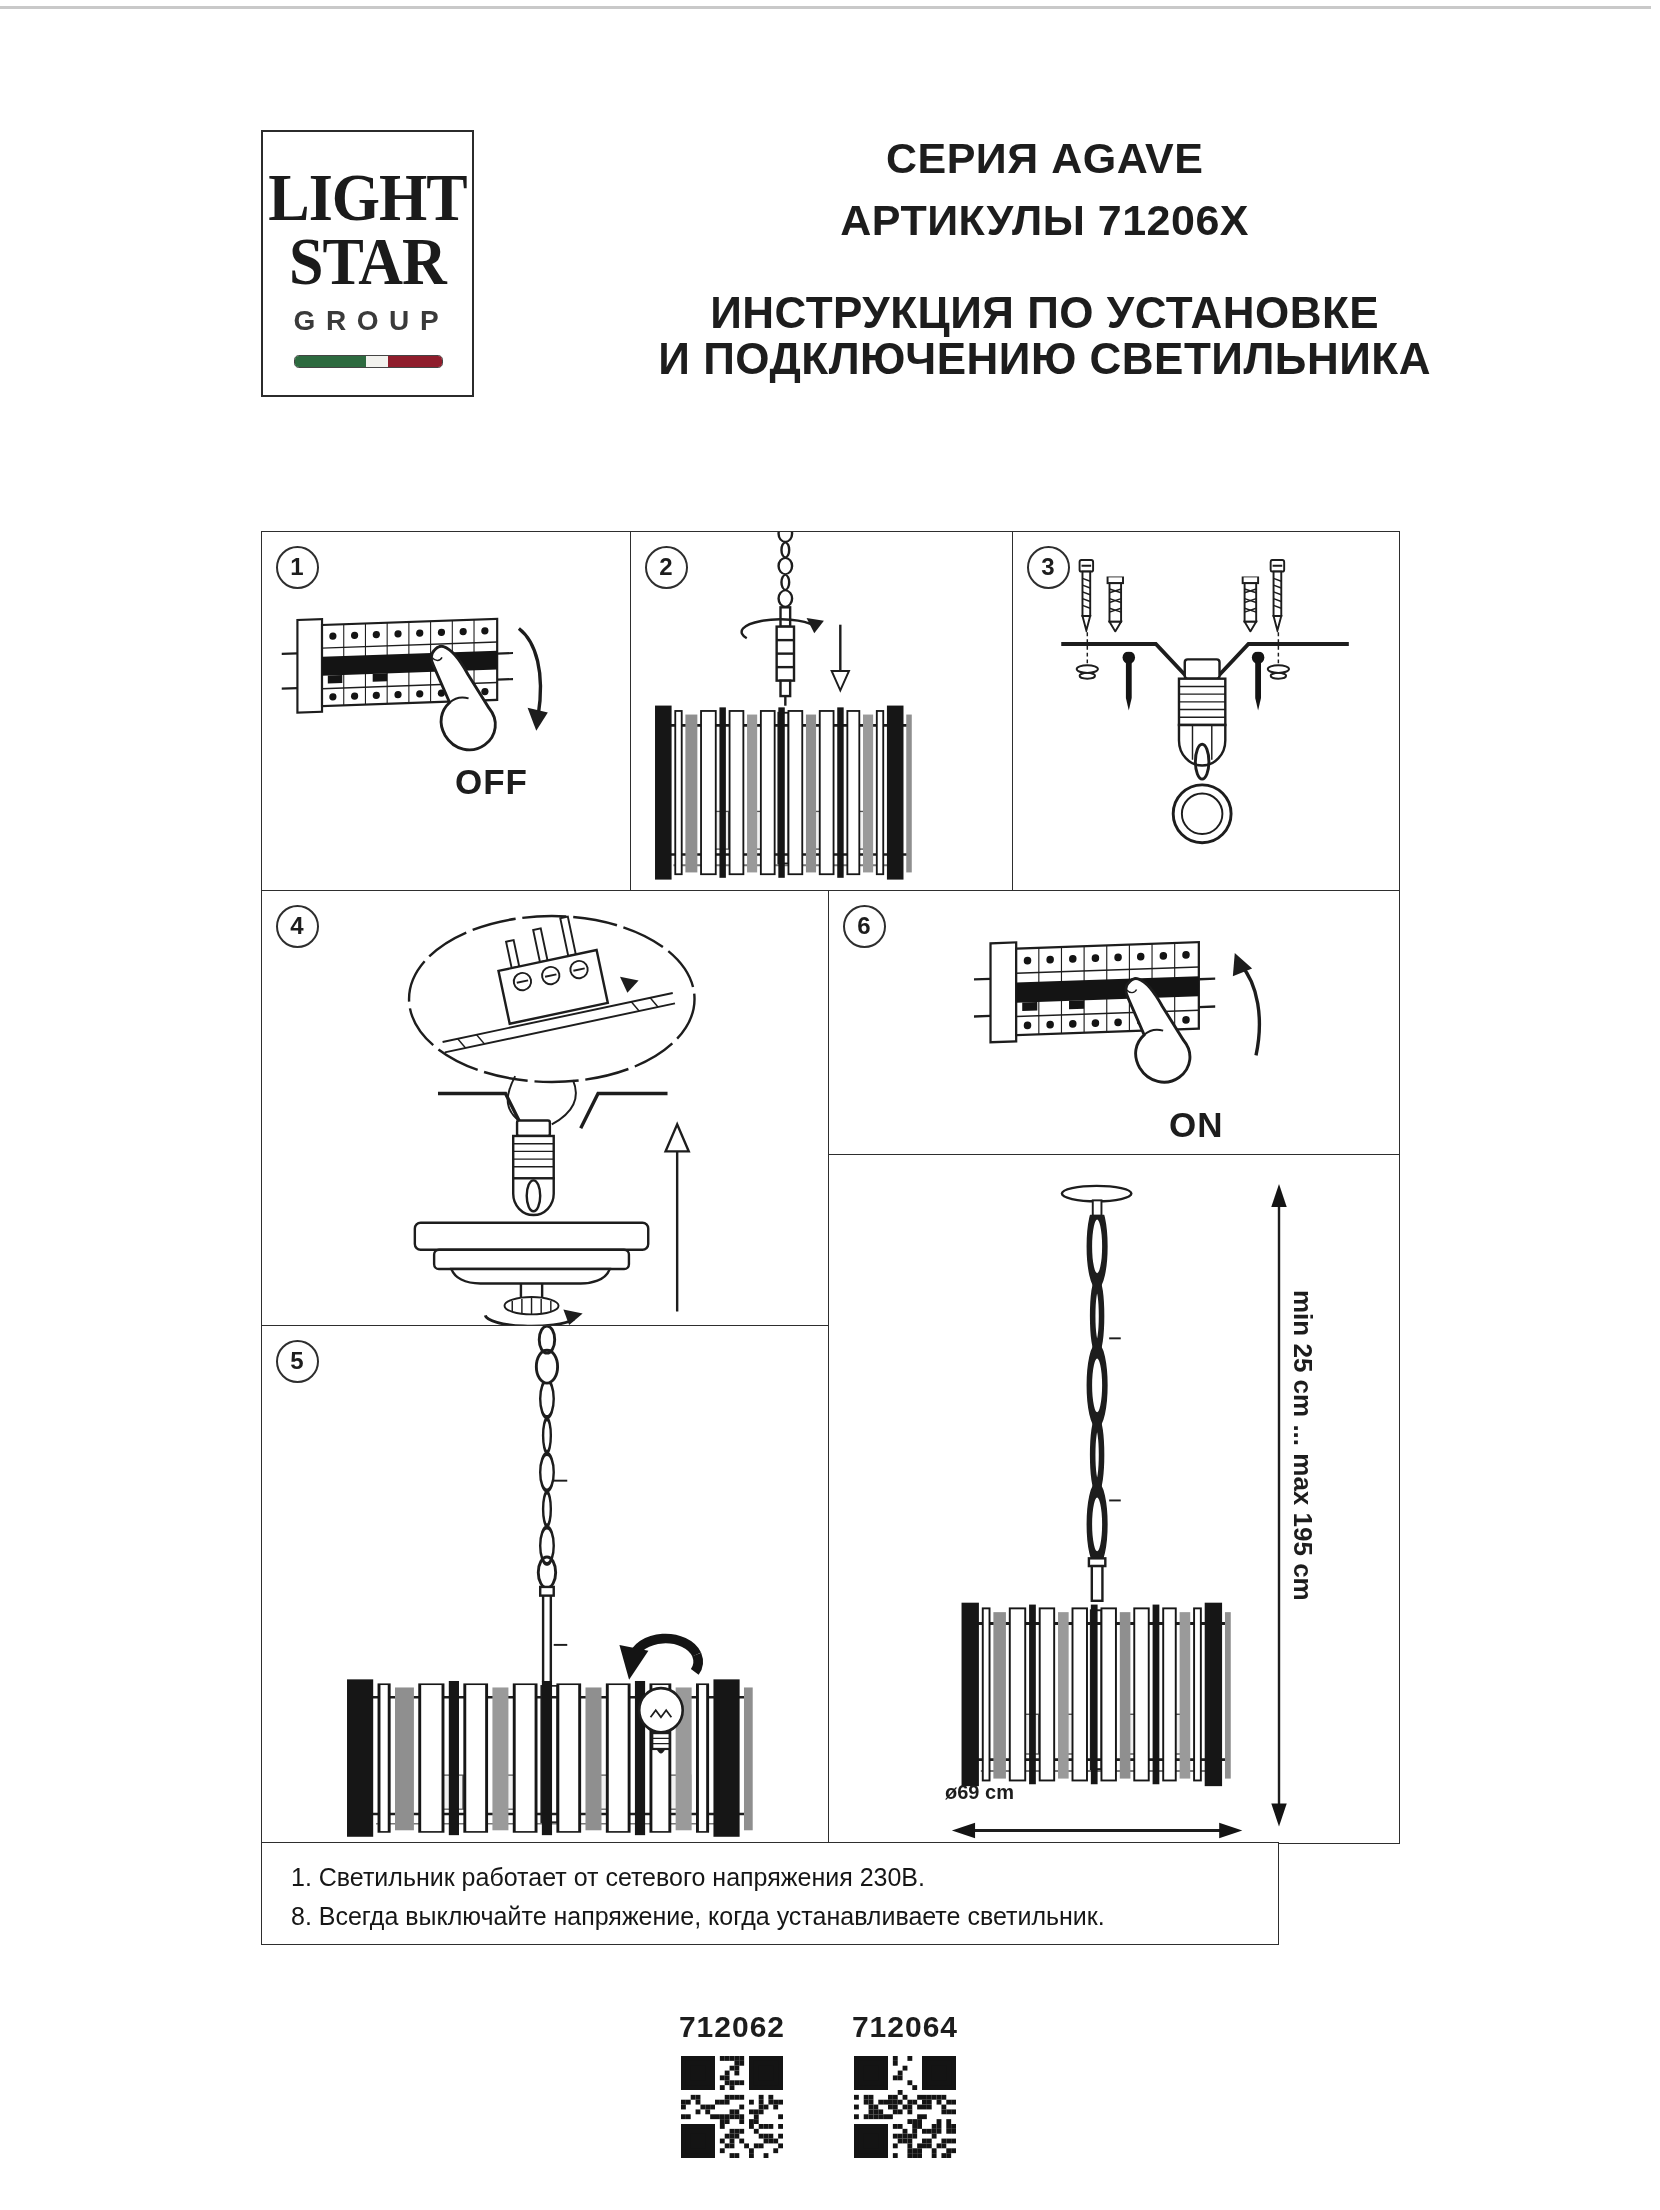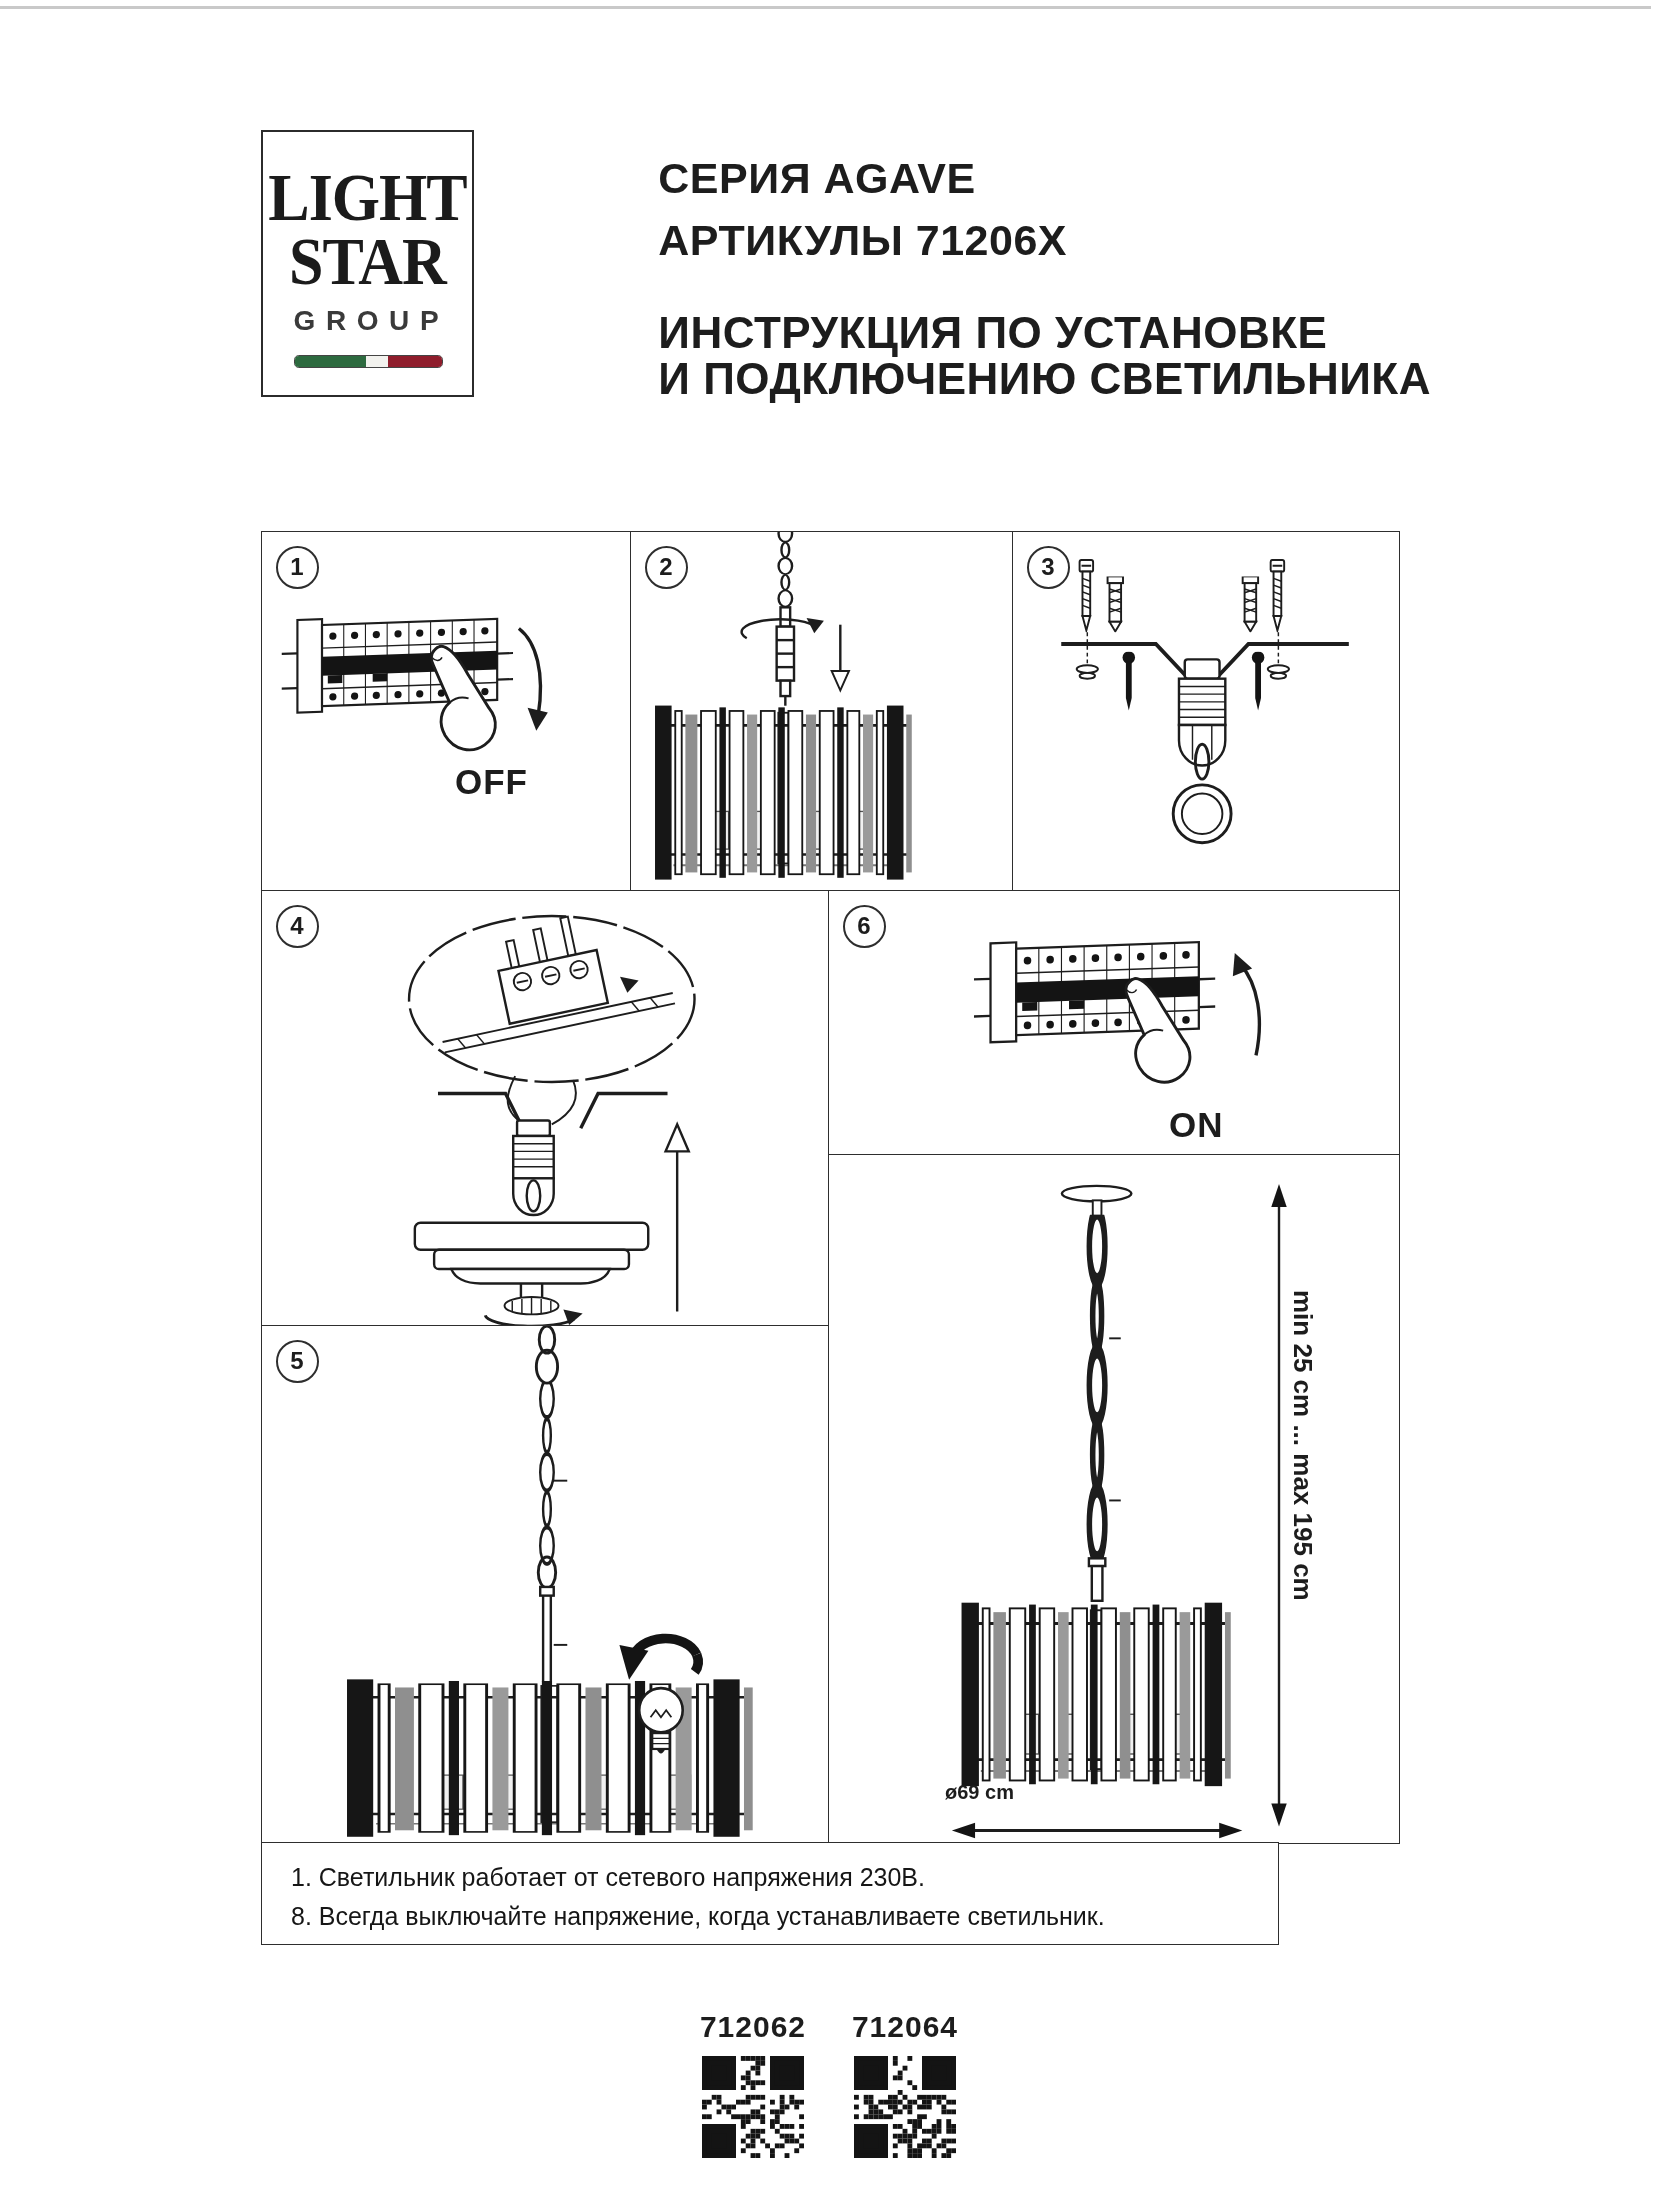--- a/index.html
+++ b/index.html
@@ -12,21 +12,21 @@
             border:2.9px solid #2b2b2b;background:#fff;text-align:center;}
   .logo-word{font-family:"Liberation Serif",serif;font-weight:700;font-size:62px;line-height:64px;
              letter-spacing:-1px;transform:scaleY(1.08);color:#1b1b1b;}
   #logo-line1{margin-top:33px;}
   #logo-line3{font-family:"Liberation Sans",sans-serif;font-weight:700;font-size:28px;
               letter-spacing:10.6px;color:#3a3a3a;margin-top:11.6px;margin-left:7.7px;}
   #logo-flag{position:absolute;left:31px;bottom:27px;width:147px;height:10.6px;border:1.4px solid #444;
              border-radius:4.8px;overflow:hidden;display:flex;}
   #logo-flag .fg{height:100%;}
   
-  #header-block{position:absolute;right:266px;top:127px;text-align:left;margin-top:20px;}
+  #header-block{position:absolute;right:266px;top:127px;text-align:center;}
   .hdr-line{font-weight:700;font-size:43px;line-height:62px;letter-spacing:0.5px;}
   #header-title{margin-top:39px;}
   .hdr-title-line{font-weight:700;font-size:44px;line-height:46px;letter-spacing:0.5px;}
   
   .panel{position:absolute;border:1.9px solid #2e2e2e;background:#fff;}
   .art{position:absolute;left:0;top:0;width:100%;height:100%;}
   .step{position:absolute;left:13.5px;top:13.5px;width:39px;height:39px;border:2.4px solid #2e2e2e;
         border-radius:50%;display:flex;align-items:center;justify-content:center;
         font-weight:700;font-size:24px;background:#fff;z-index:3;}
   .biglabel{position:absolute;font-weight:700;font-size:35px;letter-spacing:1px;z-index:3;}
@@ -461,21 +461,21 @@
     </svg>
     <div id="dim-v">min 25 cm ... max 195 cm</div>
     <div id="dim-d">ø69 cm</div>
   </div>
 
   <div id="notes-box">
     <div class="note-line">1. Светильник работает от сетевого напряжения 230В.</div>
     <div class="note-line">8. Всегда выключайте напряжение, когда устанавливаете светильник.</div>
   </div>
 
-  <div class="product" style="left:690px;top:2010px">
+  <div class="product" style="left:669px;top:2010px">
     <div class="pcode">712062</div>
     <svg class="qr" viewBox="0 0 105 105">
         <rect x="40" y="0" width="5" height="5"></rect>
         <rect x="45" y="0" width="5" height="5"></rect>
         <rect x="50" y="0" width="5" height="5"></rect>
         <rect x="55" y="0" width="5" height="5"></rect>
         <rect x="60" y="0" width="5" height="5"></rect>
         <rect x="55" y="5" width="5" height="5"></rect>
         <rect x="60" y="5" width="5" height="5"></rect>
         <rect x="50" y="10" width="5" height="5"></rect>

